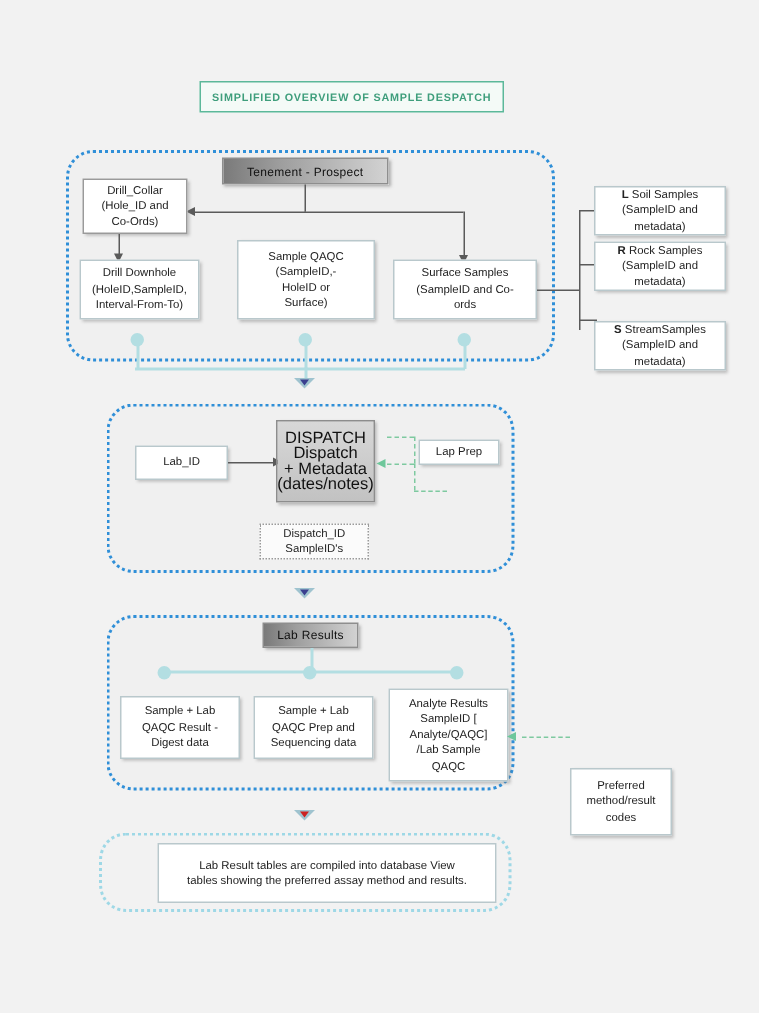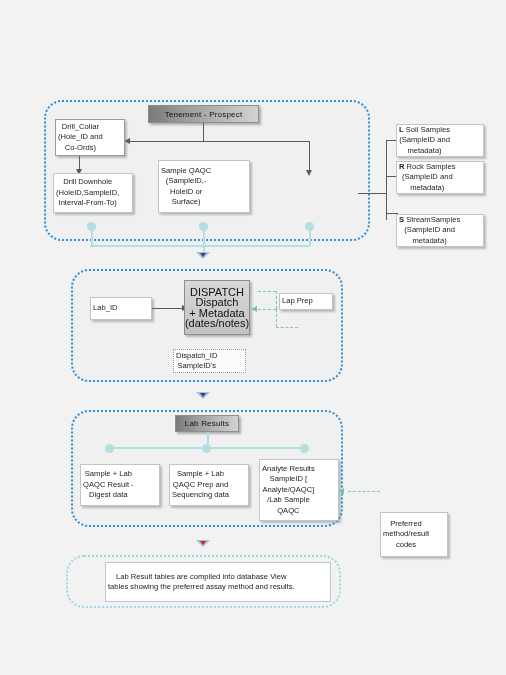--- a/index.html
+++ b/index.html
@@ -33,21 +33,21 @@
     border:2px dotted #9ed8e6;
     background:#f2f2f2;
   }
 
   
   .box {
     position:absolute;
     background:#ffffff;
     border:1px solid #b9c8cc;
     font-size:7.6px; color:#222;
-    display:flex; align-items:center; justify-content:flex-start;
+    display:flex; align-items:center; justify-content:center;
     text-align:center; line-height:10.5px;
     padding:1px 2px;
   }
   .box.shadowed { box-shadow:1.5px 1.5px 2px rgba(120,120,120,.45); }
   .box.graybord { border:1px solid #9a9a9a; }
   .box.dotted   { border:1px dotted #9a9a9a; background:#fbfbfb; }
 
   
   .chip {
     position:absolute;
@@ -101,20 +101,21 @@
   .arrow-r { border-top:3.5px solid transparent; border-bottom:3.5px solid transparent; border-left:6px solid #5a5a5a; }
   .arrow-l.green { border-right-color:#6ec79b; }
 
   .bold { font-weight:bold; }
 </style>
 </head>
 <body>
 
 <div id="stage">
 
+  <div class="title-banner">SIMPLIFIED OVERVIEW OF SAMPLE DESPATCH</div>
 
   <div class="group" style="left:44px; top:100px; width:326px; height:141px;"></div>
 
   <div class="chip" style="left:148px; top:105px; width:111px; height:18px;">Tenement  -  Prospect</div>
 
   <div class="ln v" style="left:203px; top:123px; height:18px;"></div>
 
   <div class="ln h" style="left:130px; top:141px; width:74px;"></div>
   <div class="arrow-l" style="left:124px; top:137.5px;"></div>
 
@@ -143,20 +144,27 @@
 
   <div class="box shadowed" style="left:158px; top:160px; width:92px; height:53px;">
     <span>
       <span>Sample QAQC</span><br>
       <span>(SampleID,-</span><br>
       <span>HoleID or</span><br>
       <span>Surface)</span>
     </span>
   </div>
 
+  <div class="box shadowed" style="left:262px; top:173px; width:96px; height:40px;">
+    <span>
+      <span>Surface Samples</span><br>
+      <span>(SampleID and Co-</span><br>
+      <span>ords</span>
+    </span>
+  </div>
 
   <div class="ln h" style="left:358px; top:193px; width:28px; background:#5a5a5a;"></div>
   <div class="ln v" style="left:386px; top:140px; height:80px; background:#5a5a5a;"></div>
   <div class="ln h" style="left:386px; top:140px; width:12px;"></div>
   <div class="ln h" style="left:386px; top:176px; width:12px;"></div>
   <div class="ln h" style="left:386px; top:213px; width:12px;"></div>
 
   <div class="box shadowed" style="left:396px; top:124px; width:88px; height:33px;">
     <span>
       <span class="bold">L</span><span> Soil Samples</span><br>

